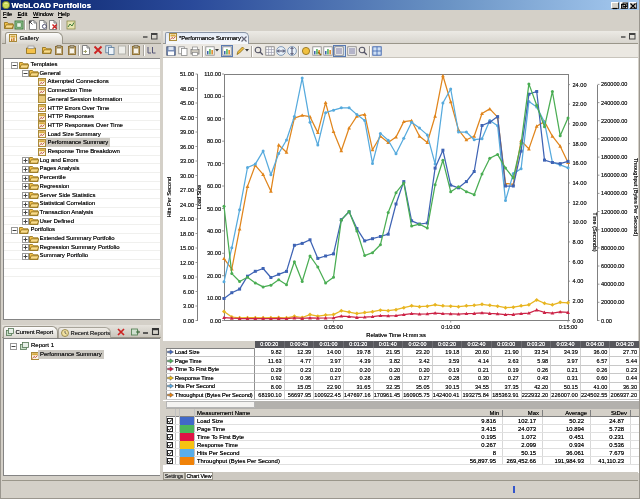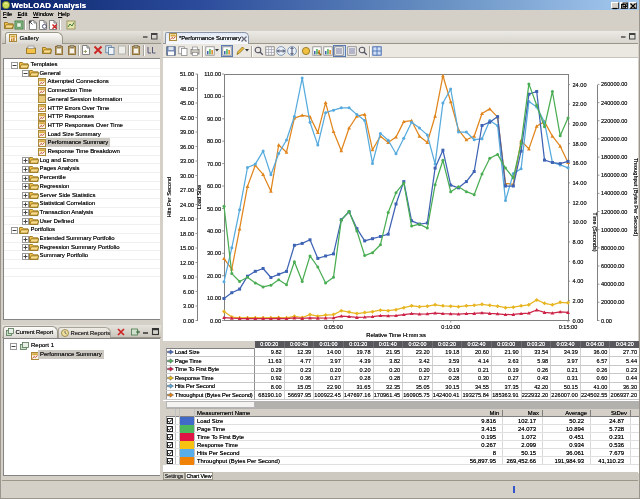--- a/index.html
+++ b/index.html
@@ -1,19 +1,19 @@
 <!DOCTYPE html>
 <html><head><meta charset="utf-8"><style>*{margin:0;padding:0;box-sizing:content-box}body{font-family:"Liberation Sans",sans-serif;width:640px;height:499px;overflow:hidden;background:#d4d0c8;position:relative;text-shadow:0 0 0.3px currentColor}.abs{position:absolute}</style></head><body>
 <div class="abs" style="left:0;top:0;width:640px;height:499px;border:1px solid #9a968e;border-top:none;box-sizing:border-box;z-index:50;pointer-events:none"></div>
 <div class="abs" style="left:0px;top:0px;width:640px;height:9.5px;background:linear-gradient(90deg,#0a246a 0%,#2a4a9a 30%,#6a93c4 70%,#a6caf0 100%)"></div>
 <svg class="abs" style="left:2px;top:1px" width="8" height="8">
     <circle cx="4" cy="4" r="3.7" fill="#cddc5a" stroke="#6a7a20" stroke-width="0.7"></circle>
     <path d="M1.8 2.8 A2.8 2.8 0 0 1 6.2 2.8" fill="#eef4b0" stroke="none"></path>
   </svg>
-<div class="abs" style="left:11.5px;top:0.5px;font-size:7.8px;font-weight:bold;color:#fff;line-height:9px;letter-spacing:0.15px">WebLOAD Analysis</div>
+<div class="abs" style="left:11.5px;top:0.5px;font-size:7.8px;font-weight:bold;color:#fff;line-height:9px;letter-spacing:0.15px">WebLOAD Portfolios</div>
 <div class="abs" style="left:611px;top:1.5px;width:8px;height:7.5px;background:#d4d0c8;border:1px solid;border-color:#fff #404040 #404040 #fff;box-sizing:border-box"></div>
 <svg class="abs" style="left:611px;top:1.5px" width="8" height="8">
     <line x1="2" y1="6.5" x2="6" y2="6.5" stroke="#000" stroke-width="1.2"></line>
   </svg>
 <div class="abs" style="left:620px;top:1.5px;width:8px;height:7.5px;background:#d4d0c8;border:1px solid;border-color:#fff #404040 #404040 #fff;box-sizing:border-box"></div>
 <svg class="abs" style="left:620px;top:1.5px" width="8" height="8">
     <rect x="1.5" y="2.5" width="4" height="3.5" fill="none" stroke="#000" stroke-width="0.9"></rect>
     <rect x="3" y="1" width="4" height="3.5" fill="none" stroke="#000" stroke-width="0.9"></rect>
   </svg>
 <div class="abs" style="left:629px;top:1.5px;width:8px;height:7.5px;background:#d4d0c8;border:1px solid;border-color:#fff #404040 #404040 #fff;box-sizing:border-box"></div>

